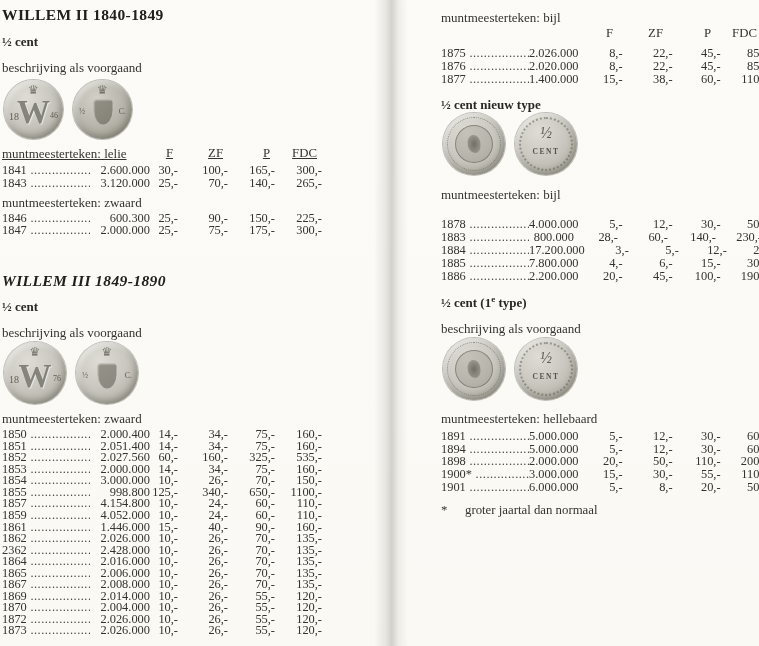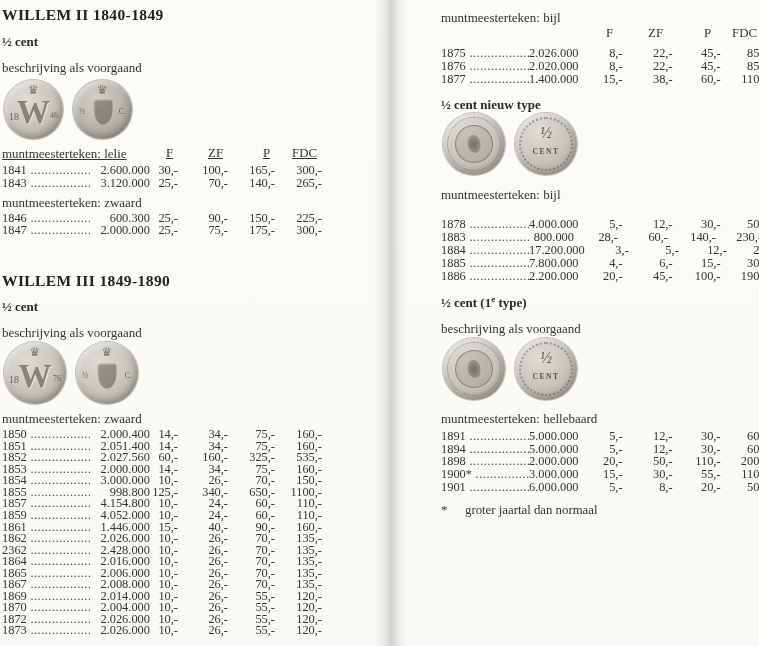--- a/index.html
+++ b/index.html
@@ -77,21 +77,21 @@
 
   
   .col-left .sec-title.t1 { margin-top:7px; }
   .col-left .denom.d1 { margin-top:12px; }
   .col-left .desc.ds1 { margin-top:13px; }
   .col-left .coinpair.cp1 { margin-top:6px; }
   .col-left .hdr-row { margin-top:8px;text-decoration:underline; }
   .rows-w2a { margin-top:4px; }
   .mm-w2b { margin-top:6px; }
   .rows-w2b { margin-top:3px; }
-  .col-left .sec-title.t2 { margin-top:36px; }
+  .col-left .sec-title.t2 { margin-top:36px;font-style:italic; }
   .col-left .denom.d2 { margin-top:11px; }
   .col-left .desc.ds2 { margin-top:13px; }
   .col-left .coinpair.cp2 { margin-top:3px; }
   .mm-w3 { margin-top:8px; }
   .rows-w3 { margin-top:4px; }
 
   
   .mm-r1 { margin-top:11px; }
   .col-right .hdr-row { margin-top:3px; }
   .rows-r1 { margin-top:7px; }

